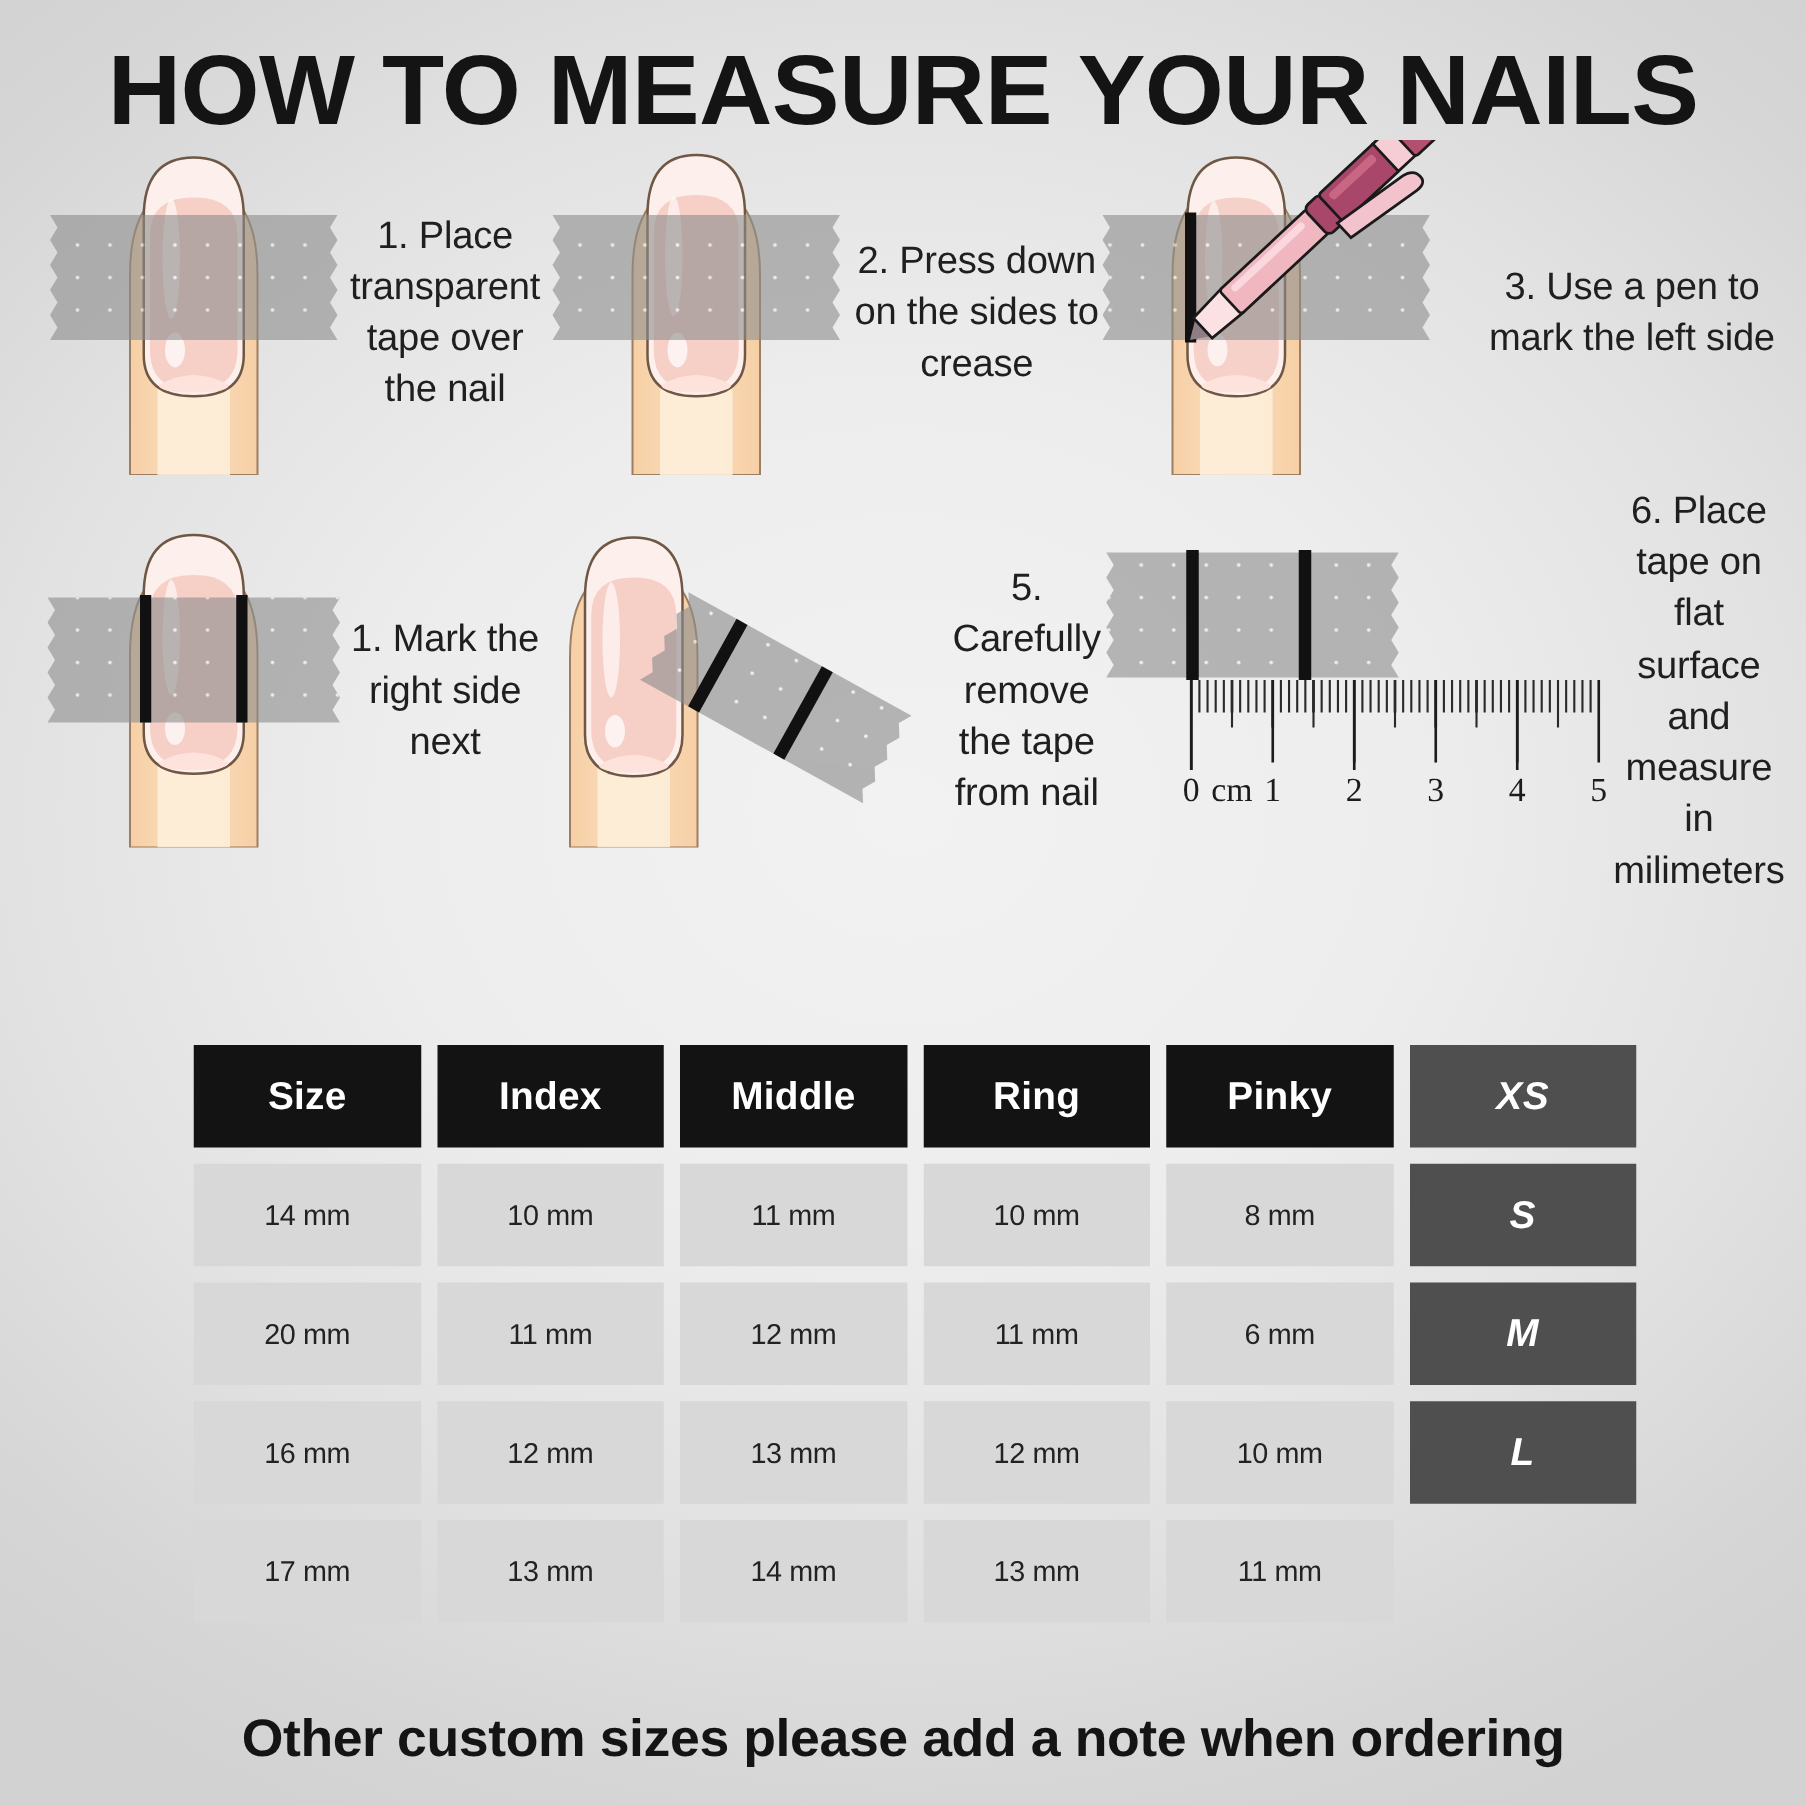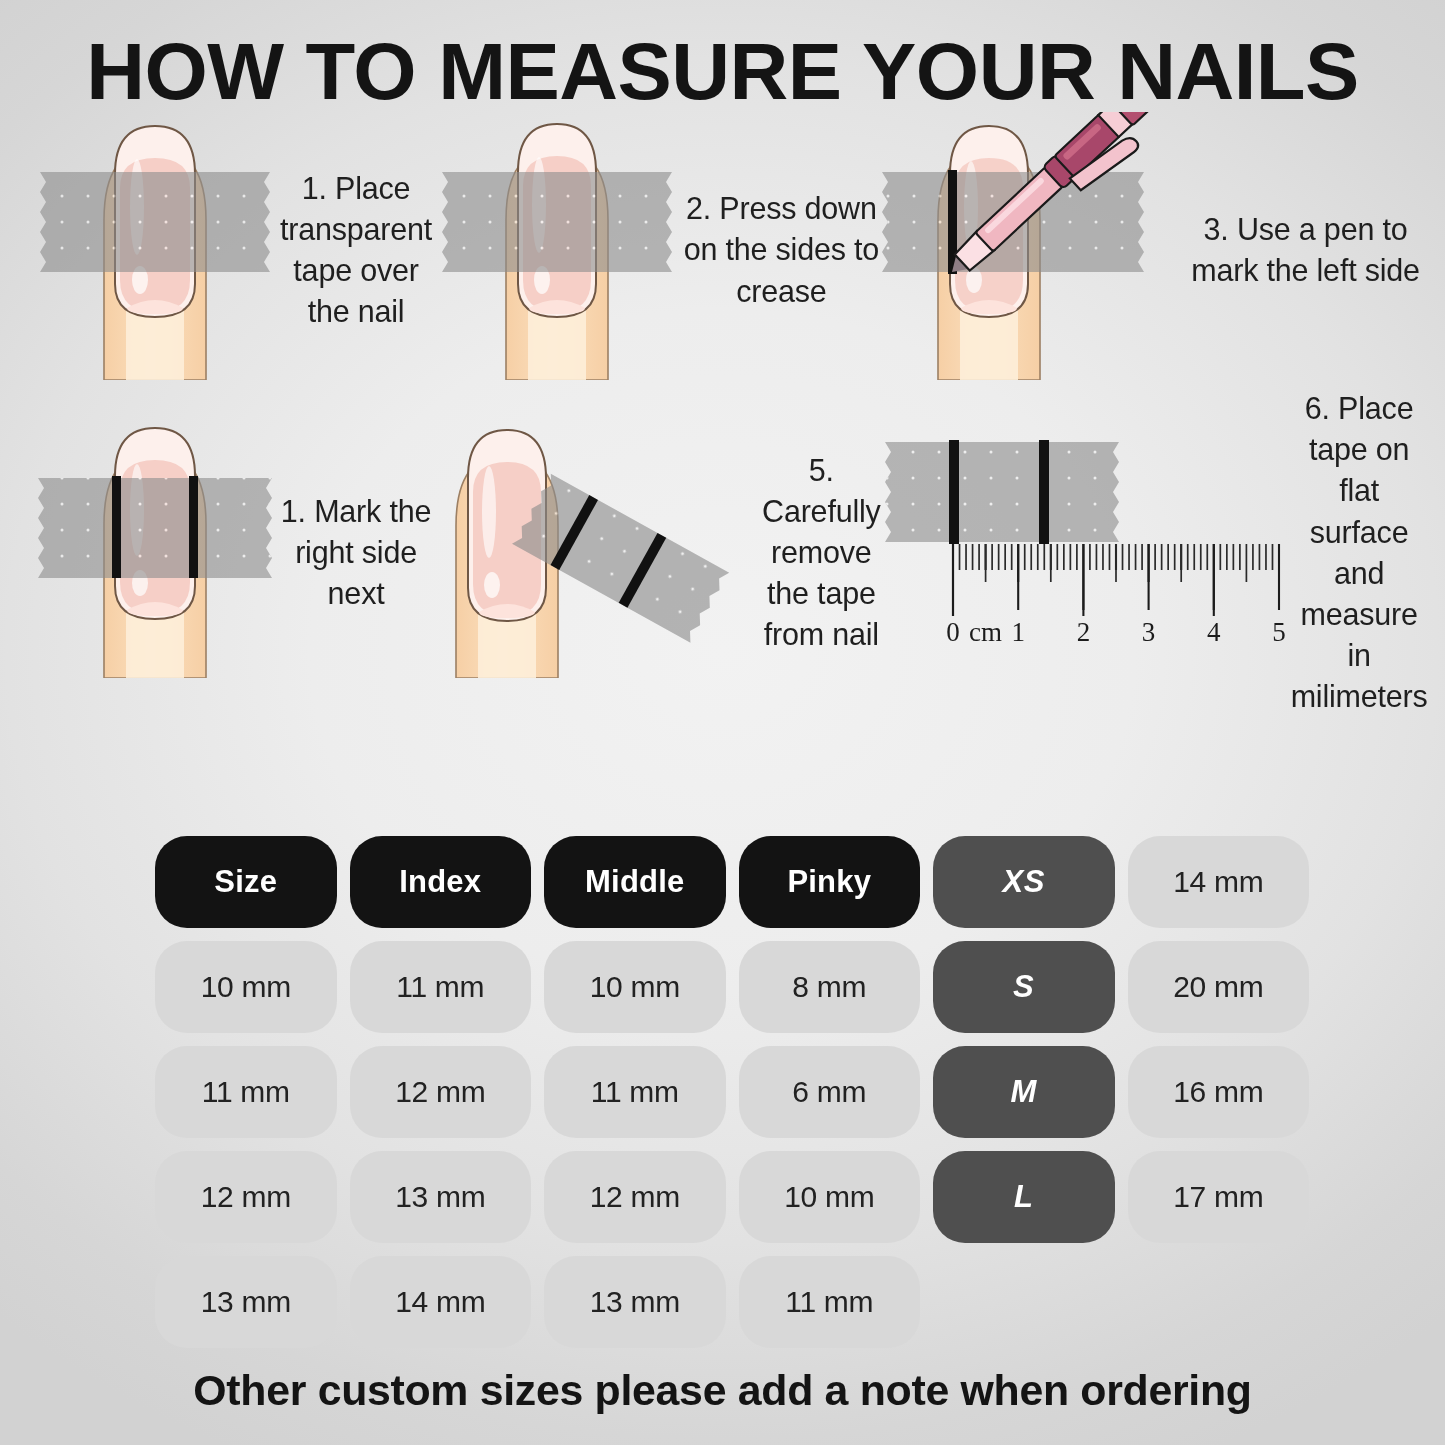--- a/index.html
+++ b/index.html
@@ -51,36 +51,35 @@
   
   .size-table {
     position:absolute;
     left:155px; top:836px;
     width:1154px;
     display:grid;
     grid-template-columns:repeat(6,1fr);
     gap:13px 13px;
   }
   .cell {
-    height:92px;
+    height:82px;
     display:flex; align-items:center; justify-content:center;
     font-size:30px;
-    border-radius:32px;
   }
   .cell.head {
     background:#131313; color:#ffffff;
     font-weight:700; font-size:31px; letter-spacing:0.2px;
   }
   .cell.sizelab {
     background:#4f4f4f; color:#ffffff;
     font-weight:700; font-size:31px; letter-spacing:0.6px;font-style:italic;
   }
   .cell.val {
     background:#d8d8d8; color:#222222;
-    font-weight:400; font-size:30px; letter-spacing:-0.3px;
+    font-weight:400; font-size:23px; letter-spacing:-0.3px;
   }
 
   
   .footer {
     position:absolute; bottom:30px; left:0; width:100%;
     text-align:center;
     font-family:"Liberation Sans Narrow","Liberation Sans",sans-serif;
     font-weight:700;
     font-size:42px;
     letter-spacing:-0.3px;
@@ -360,20 +359,21 @@
       </svg>
     </div>
     <div class="caption">6. Place tape on flat surface and measure in milimeters</div>
   </div>
 </div>
 
 <div class="size-table">
   <div class="cell head">Size</div>
   <div class="cell head">Index</div>
   <div class="cell head">Middle</div>
+  <div class="cell head">Ring</div>
   <div class="cell head">Pinky</div>
 
   <div class="cell sizelab">XS</div>
   <div class="cell val">14 mm</div>
   <div class="cell val">10 mm</div>
   <div class="cell val">11 mm</div>
   <div class="cell val">10 mm</div>
   <div class="cell val">8 mm</div>
 
   <div class="cell sizelab">S</div>

